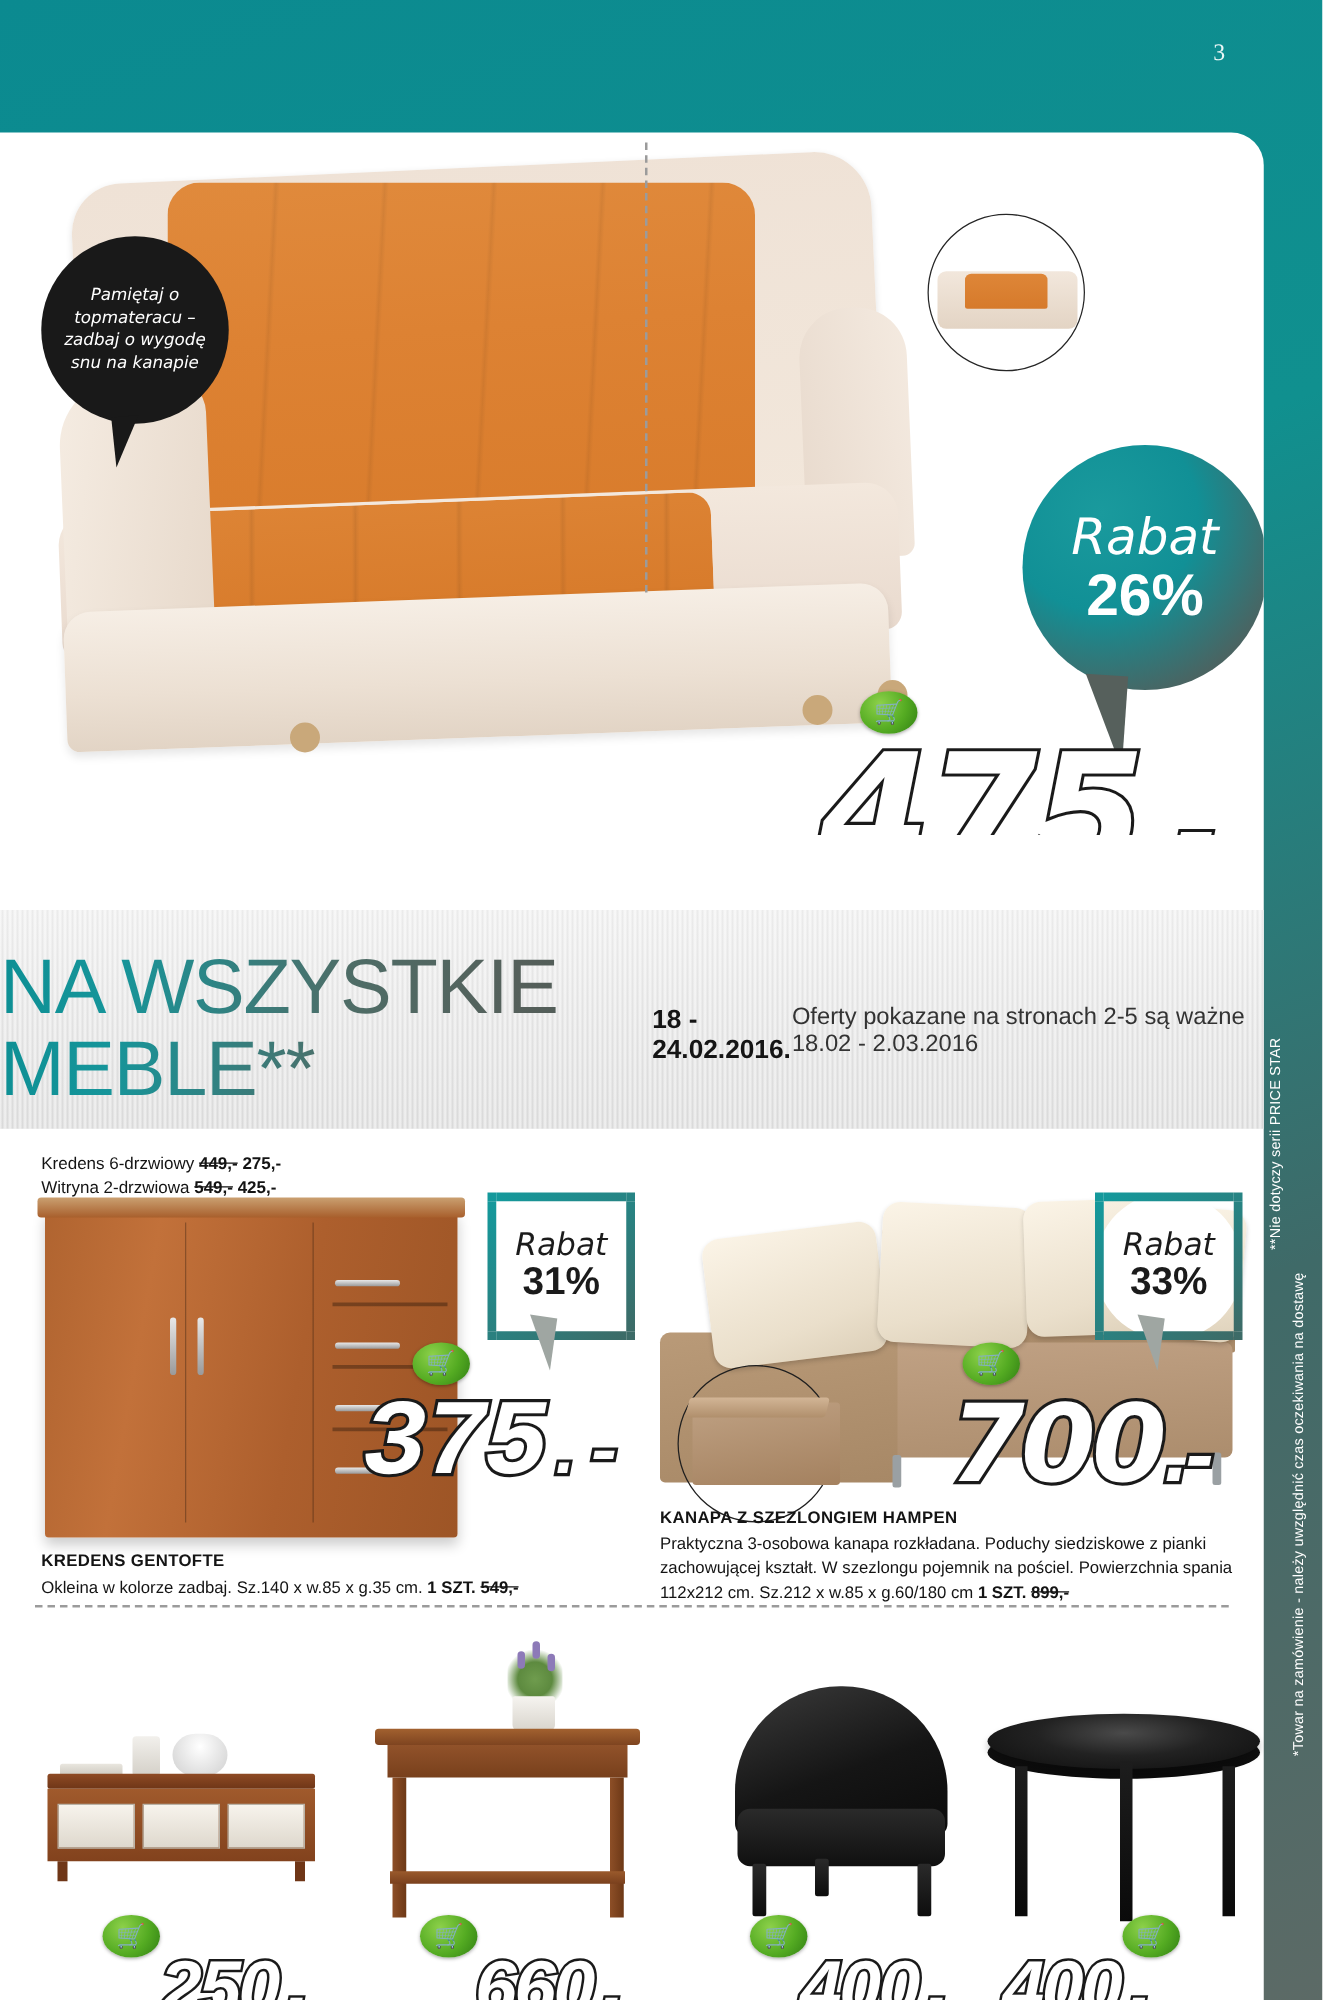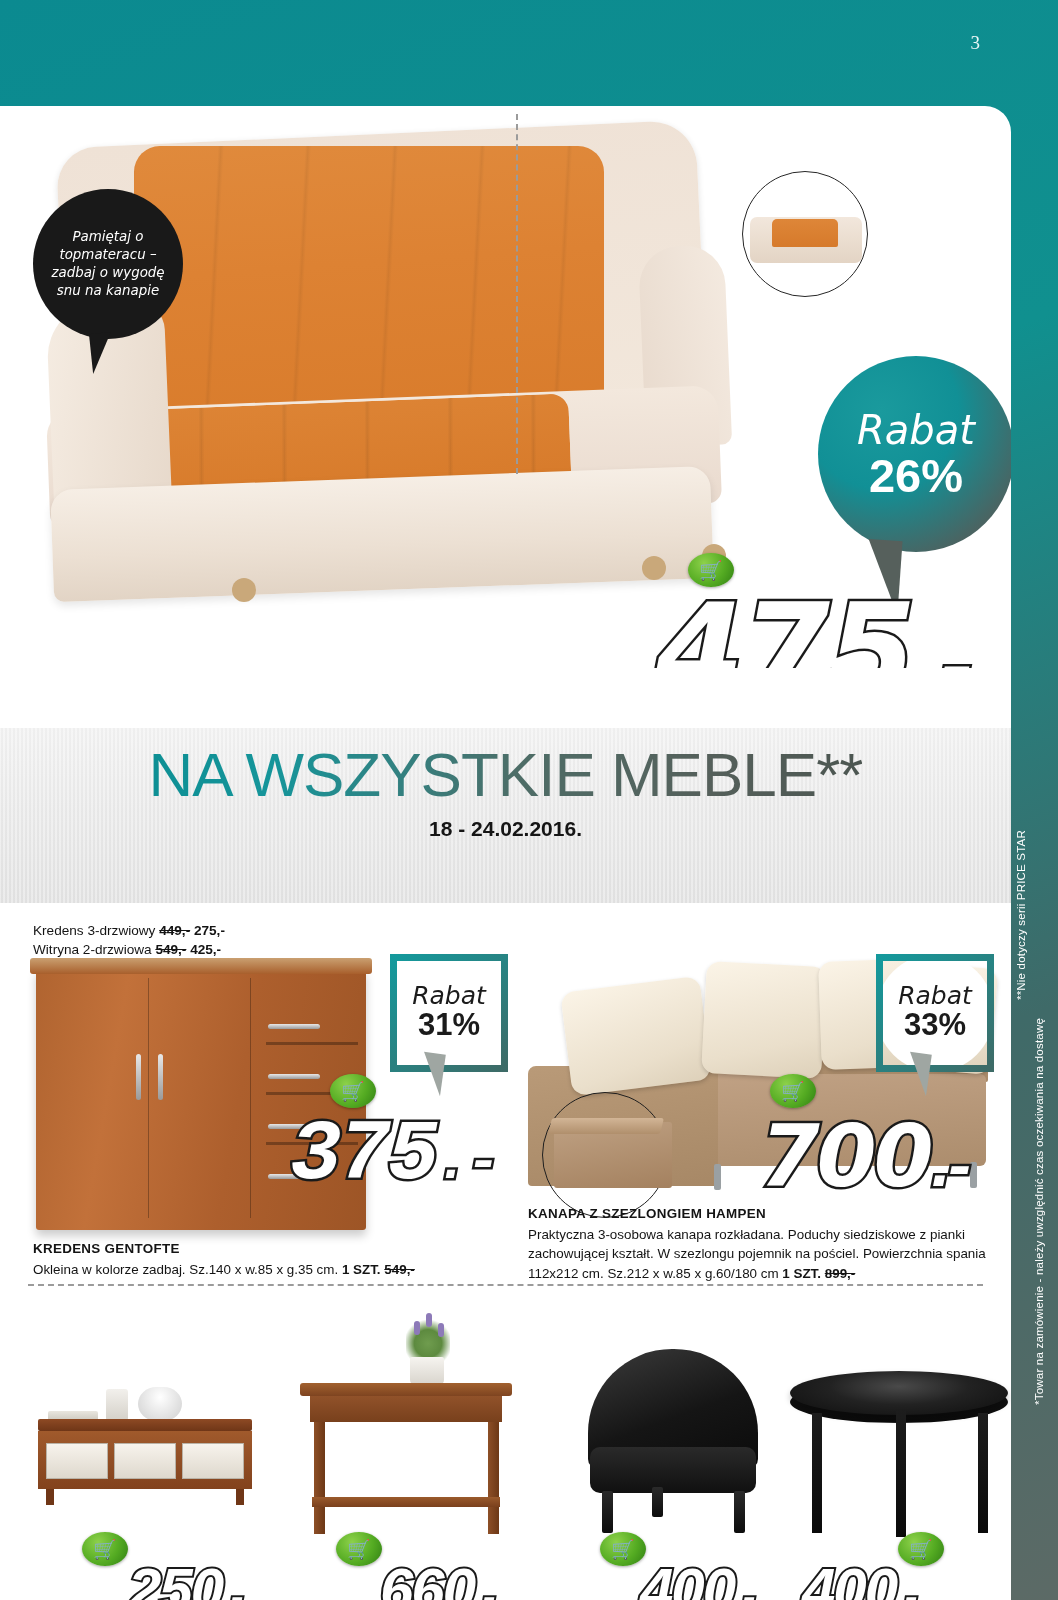--- a/index.html
+++ b/index.html
@@ -188,21 +188,21 @@
   .desc .name { font-weight: 700; letter-spacing: .3px; display: block; margin-bottom: 1px; }
   .desc .strike { text-decoration: line-through; font-weight: 700; }
   .desc b { font-weight: 700; }
 
   
   .banner {
     position: absolute; left: 0; top: 622px; width: 1011px; height: 175px;
     background:
       repeating-linear-gradient(90deg, rgba(255,255,255,.55) 0px, rgba(0,0,0,.035) 2px, rgba(255,255,255,.5) 4px),
       linear-gradient(180deg,#f4f4f4 0%, #ebebeb 45%, #e2e2e2 100%);
-    display: flex; flex-direction: column; align-items: center; justify-content: flex-start;
+    display: flex; flex-direction: row; align-items: center; justify-content: flex-start;
     padding-top: 14px;
   }
   .banner-title {
     font-size: 62px; font-weight: 400; letter-spacing: -1px;
     background: linear-gradient(95deg, #0d8f94 0%, #16959a 18%, #4e6d67 52%, #55605b 78%, #4c5651 100%);
     -webkit-background-clip: text; background-clip: text; color: transparent;
     font-family: "Liberation Sans", sans-serif;
     line-height: 1.05;
   }
   .banner-dates { font-size: 21px; font-weight: 700; color: #151515; margin-top: 10px; }
@@ -415,26 +415,27 @@
 
       <div class="cart-badge cart-hero">🛒</div>
 
       <div class="price-big price-hero"><span>475</span><span class="dash">.-</span></div>
 
     </div>
 
     <div class="banner">
       <div class="banner-title">NA WSZYSTKIE MEBLE**</div>
       <div class="banner-dates"><span>18 - 24.02.2016</span><span>.</span></div>
+      <div class="banner-sub">Oferty pokazane na stronach 2-5 są ważne 18.02 - 2.03.2016</div>
     </div>
 
     <div class="mid-divider"></div>
 
     <div class="mini-price-lines">
-      <div><span>Kredens 3-drzwiowy </span><span class="strike">449,-</span><b> 275,-</b></div>
+      <div><span>Kredens 6-drzwiowy </span><span class="strike">449,-</span><b> 275,-</b></div>
       <div><span>Witryna 2-drzwiowa </span><span class="strike">549,-</span><b> 425,-</b></div>
     </div>
 
     <div class="cabinet">
       <div class="cab-body"></div>
       <div class="cab-top"></div>
       <div class="cab-doorline" style="left:112px"></div>
       <div class="cab-doorline" style="left:214px"></div>
       <div class="cab-drawer" style="top:74px"></div>
       <div class="cab-drawer" style="top:124px"></div>

